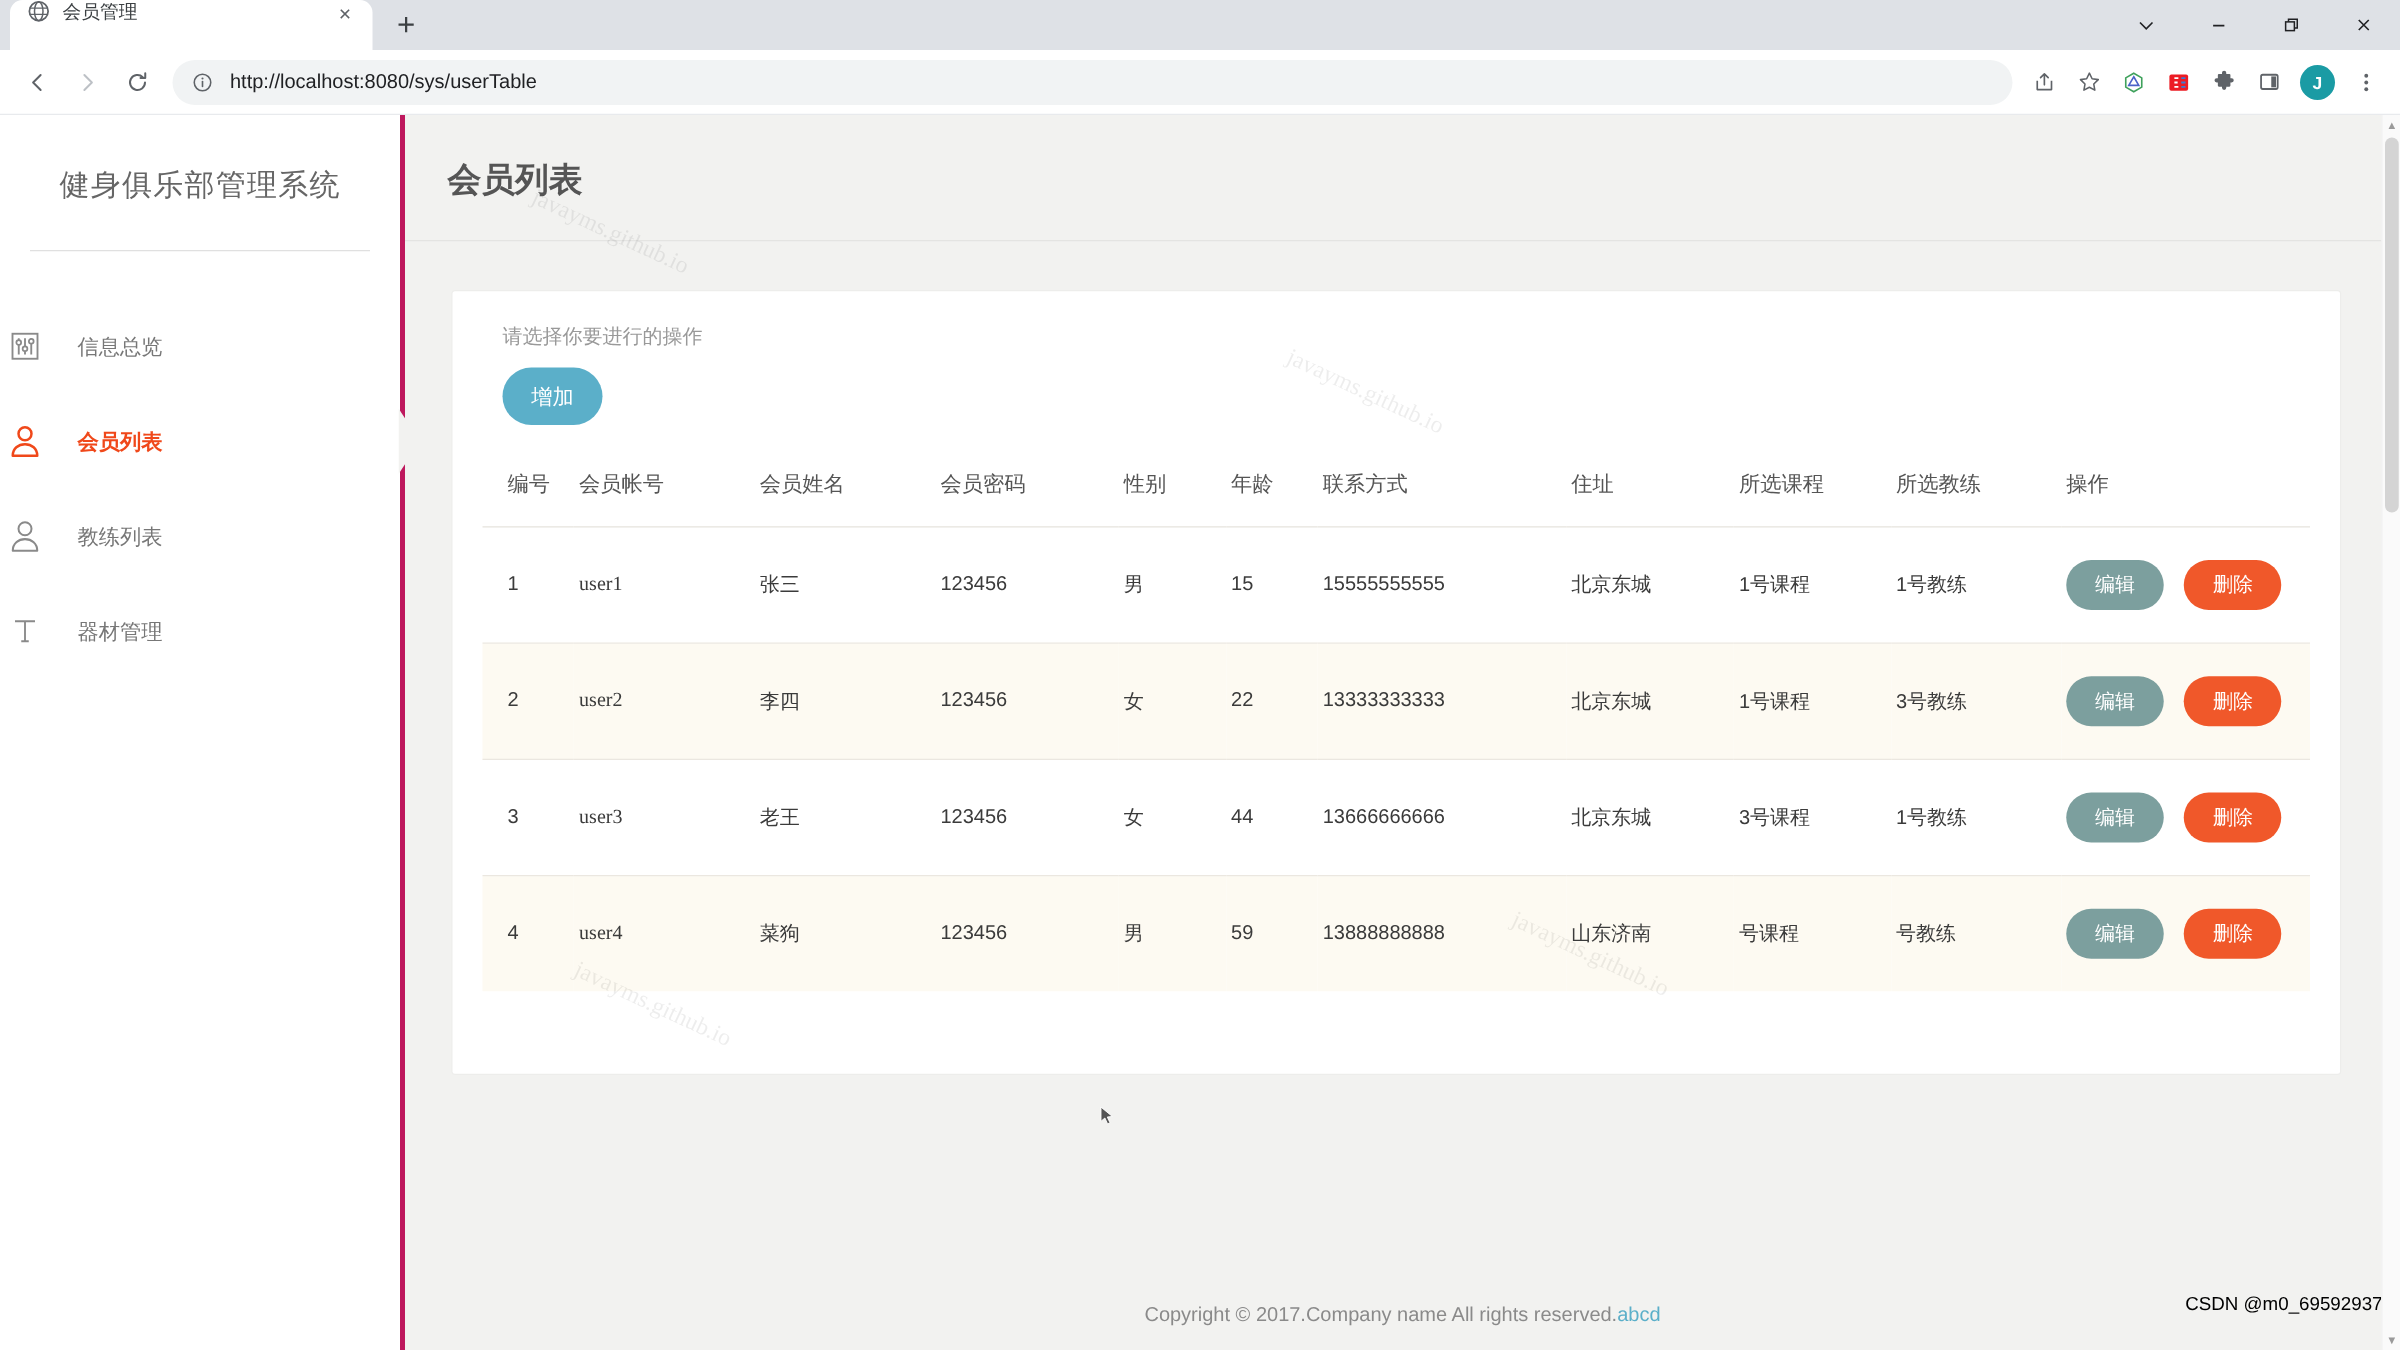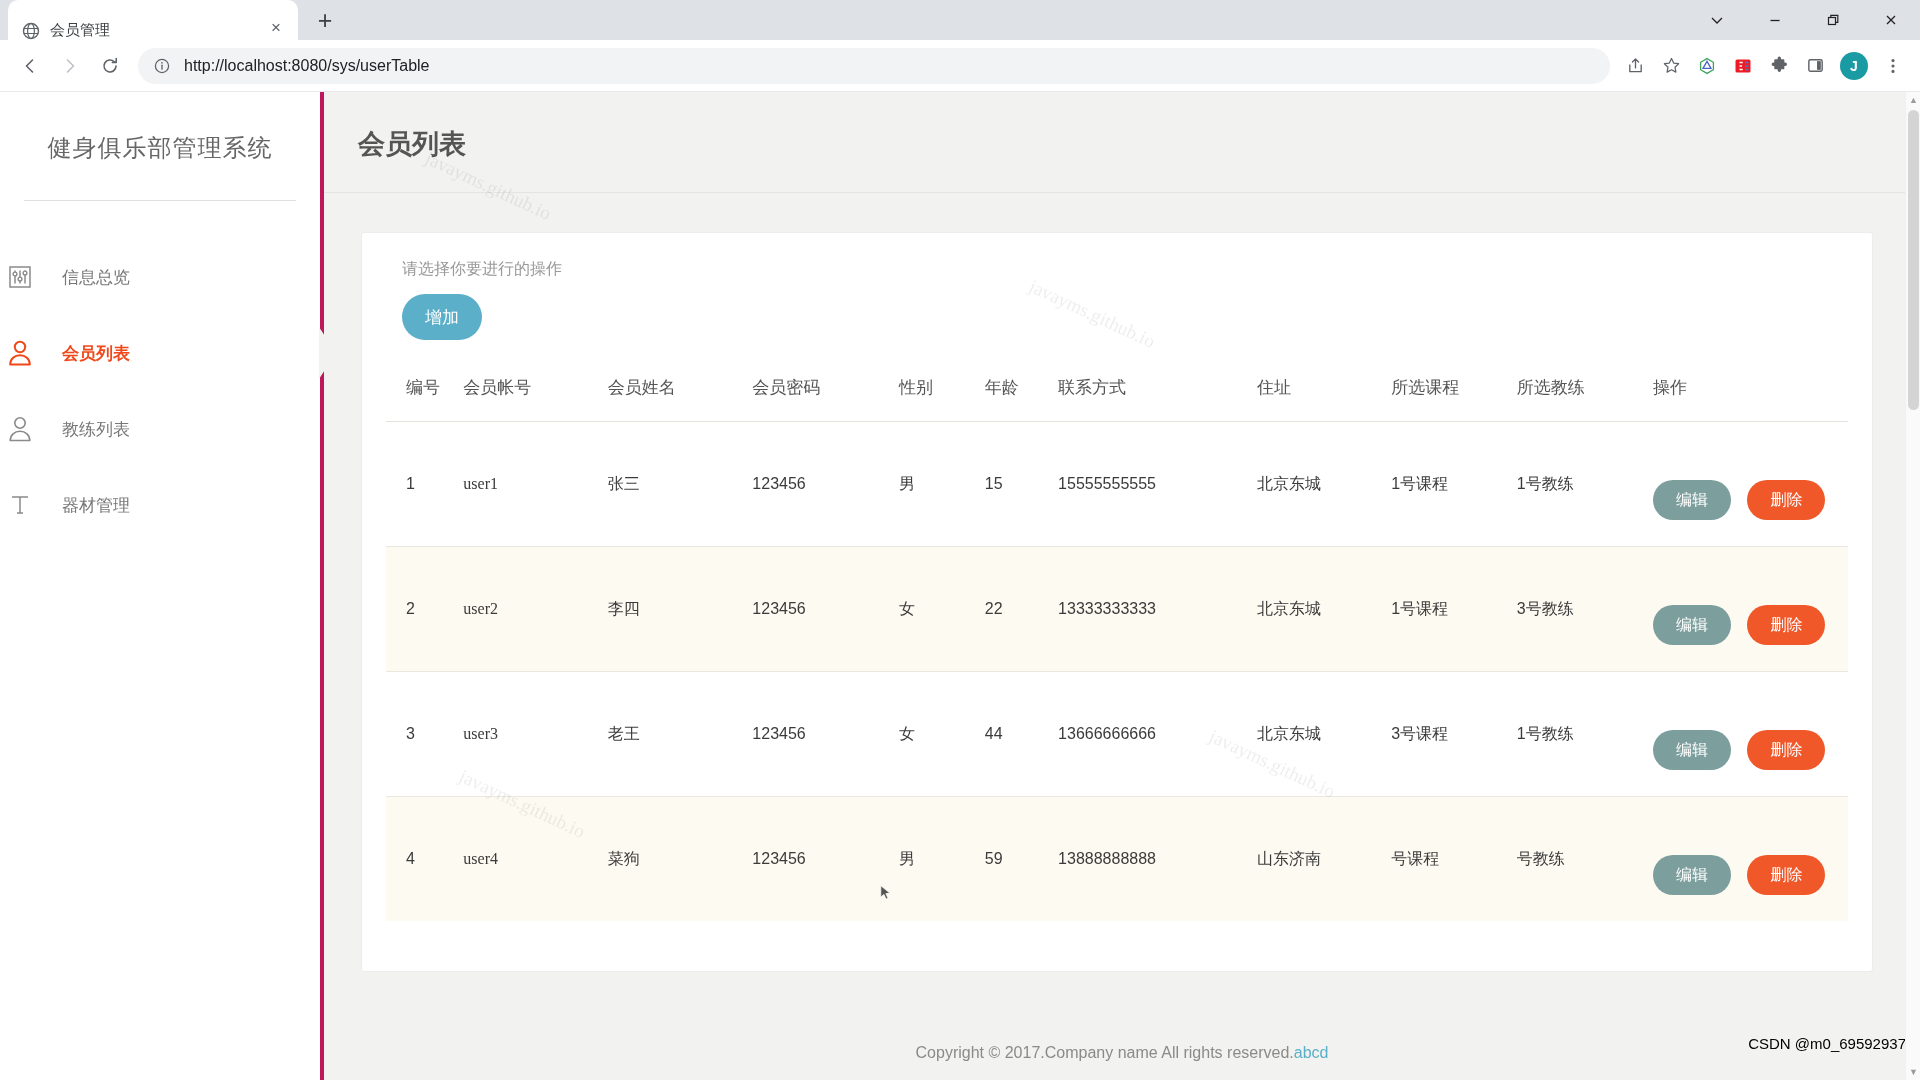--- a/index.html
+++ b/index.html
@@ -13,21 +13,21 @@
   
   .browser { width: 1920px; height: 1080px; display: flex; flex-direction: column; }
 
   .tabstrip {
     height: 40px; background: #dee1e6;
     display: flex; align-items: flex-end; position: relative;
   }
   .tab {
     margin-left: 8px; width: 290px; height: 40px;
     background: #ffffff; border-radius: 10px 10px 0 0;
-    display: flex; align-items: flex-end; padding: 0 10px 0 14px;
+    display: flex; align-items: flex-start; padding: 0 10px 0 14px;
     position: relative;
   }
   .tab-favicon { width: 18px; height: 18px; flex: 0 0 18px; margin-right: 10px; }
   .tab-title {
     flex: 1 1 auto; font-size: 15px; color: #3c4043;
     white-space: nowrap; overflow: hidden; text-overflow: ellipsis;
   }
   .tab-close {
     width: 24px; height: 24px; display: flex; align-items: center; justify-content: center;
     color: #5f6368; font-size: 17px; border-radius: 50%;
@@ -129,21 +129,21 @@
   .page-head {
     padding: 34px 40px 30px 34px; border-bottom: 1px solid #e4e4e2;
     background: #f2f2f0;
   }
   .page-title { font-size: 27px; color: #555; font-weight: bold; }
 
   .content-body { flex: 1 1 auto; padding: 40px 48px 0 38px; position: relative; }
 
   .card {
     background: #ffffff; border-radius: 2px;
-    padding: 26px 24px 14px 24px;
+    padding: 26px 24px 30px 24px;
     box-shadow: 0 0 0 1px rgba(0,0,0,0.02);
   }
   .card-hint { font-size: 16px; color: #999; padding-left: 16px; }
   .btn-add {
     margin: 14px 0 0 16px;
     display: inline-flex; align-items: center; justify-content: center;
     min-width: 80px; height: 46px; padding: 0 20px;
     background: #5bafc9; color: #fff; border: none; border-radius: 24px;
     font-size: 17px; font-family: inherit;
   }
@@ -170,21 +170,21 @@
   .col-addr  { width: 128px; }
   .col-course{ width: 120px; }
   .col-coach { width: 130px; }
   .col-ops   { width: 190px; }
 
   .op-cell { white-space: nowrap; }
   .btn-edit, .btn-del {
     display: inline-flex; align-items: center; justify-content: center;
     min-width: 78px; height: 40px; padding: 0 18px;
     border: none; border-radius: 20px; color: #fff; font-size: 16px;
-    font-family: inherit; vertical-align: middle; margin-top: 32px;
+    font-family: inherit; vertical-align: middle;
   }
   .btn-edit { background: #7c9f9e; }
   .btn-del  { background: #f0582a; margin-left: 12px; }
 
   .card-tail { height: 36px; }
 
   .footer {
     text-align: center; font-size: 16px; color: #8a8a8a;
     padding: 14px 0 18px 0;
   }

